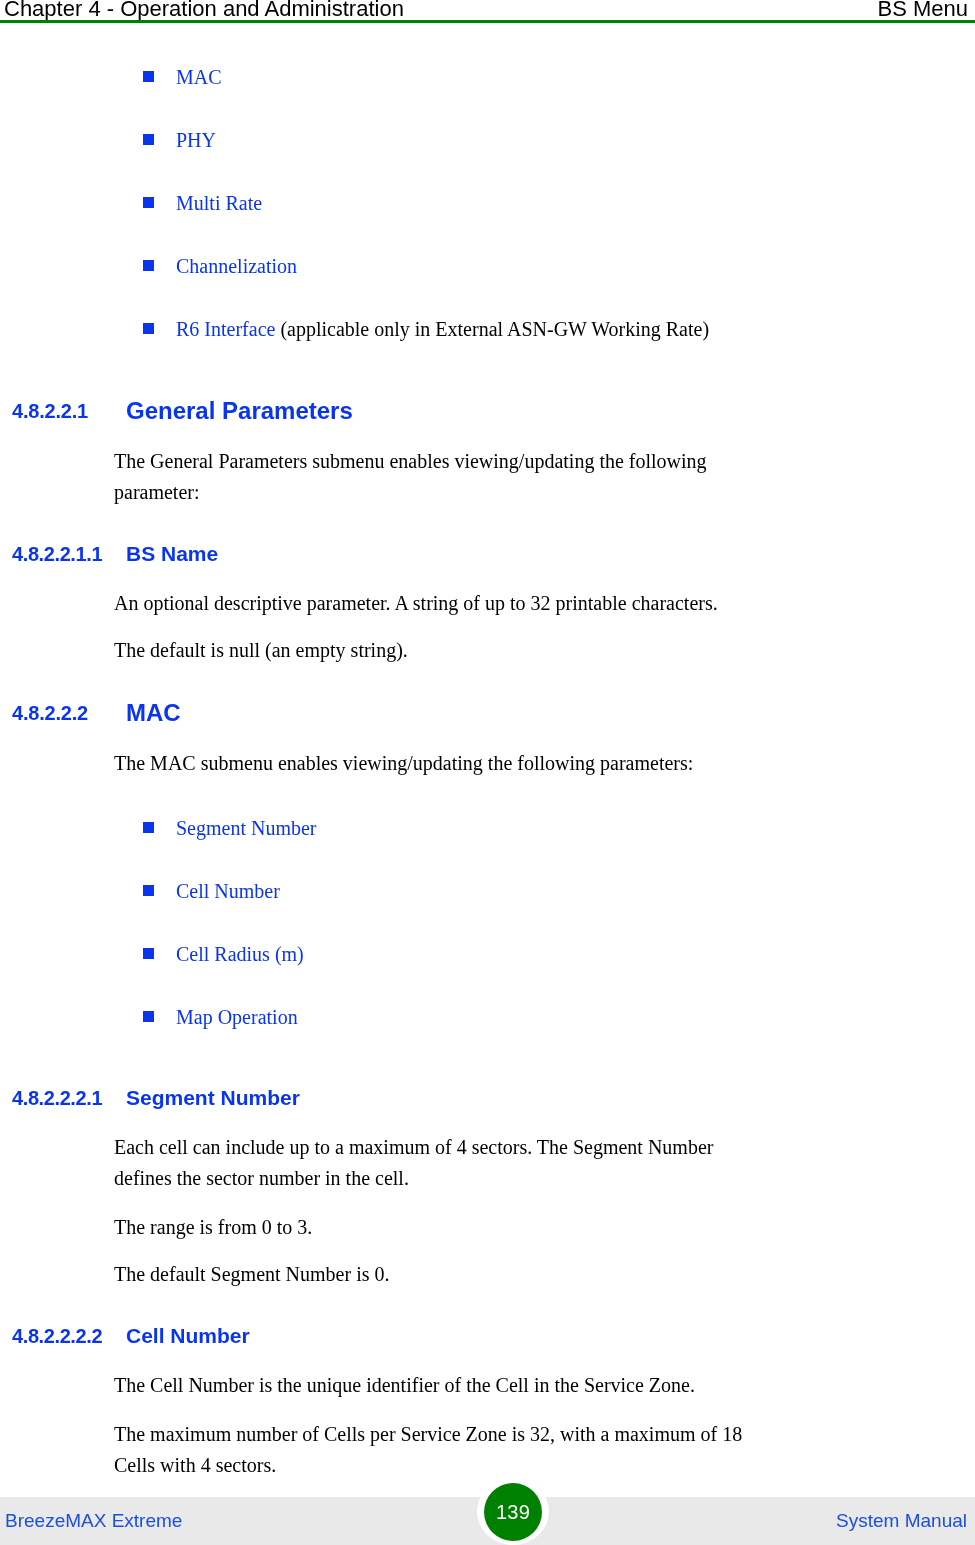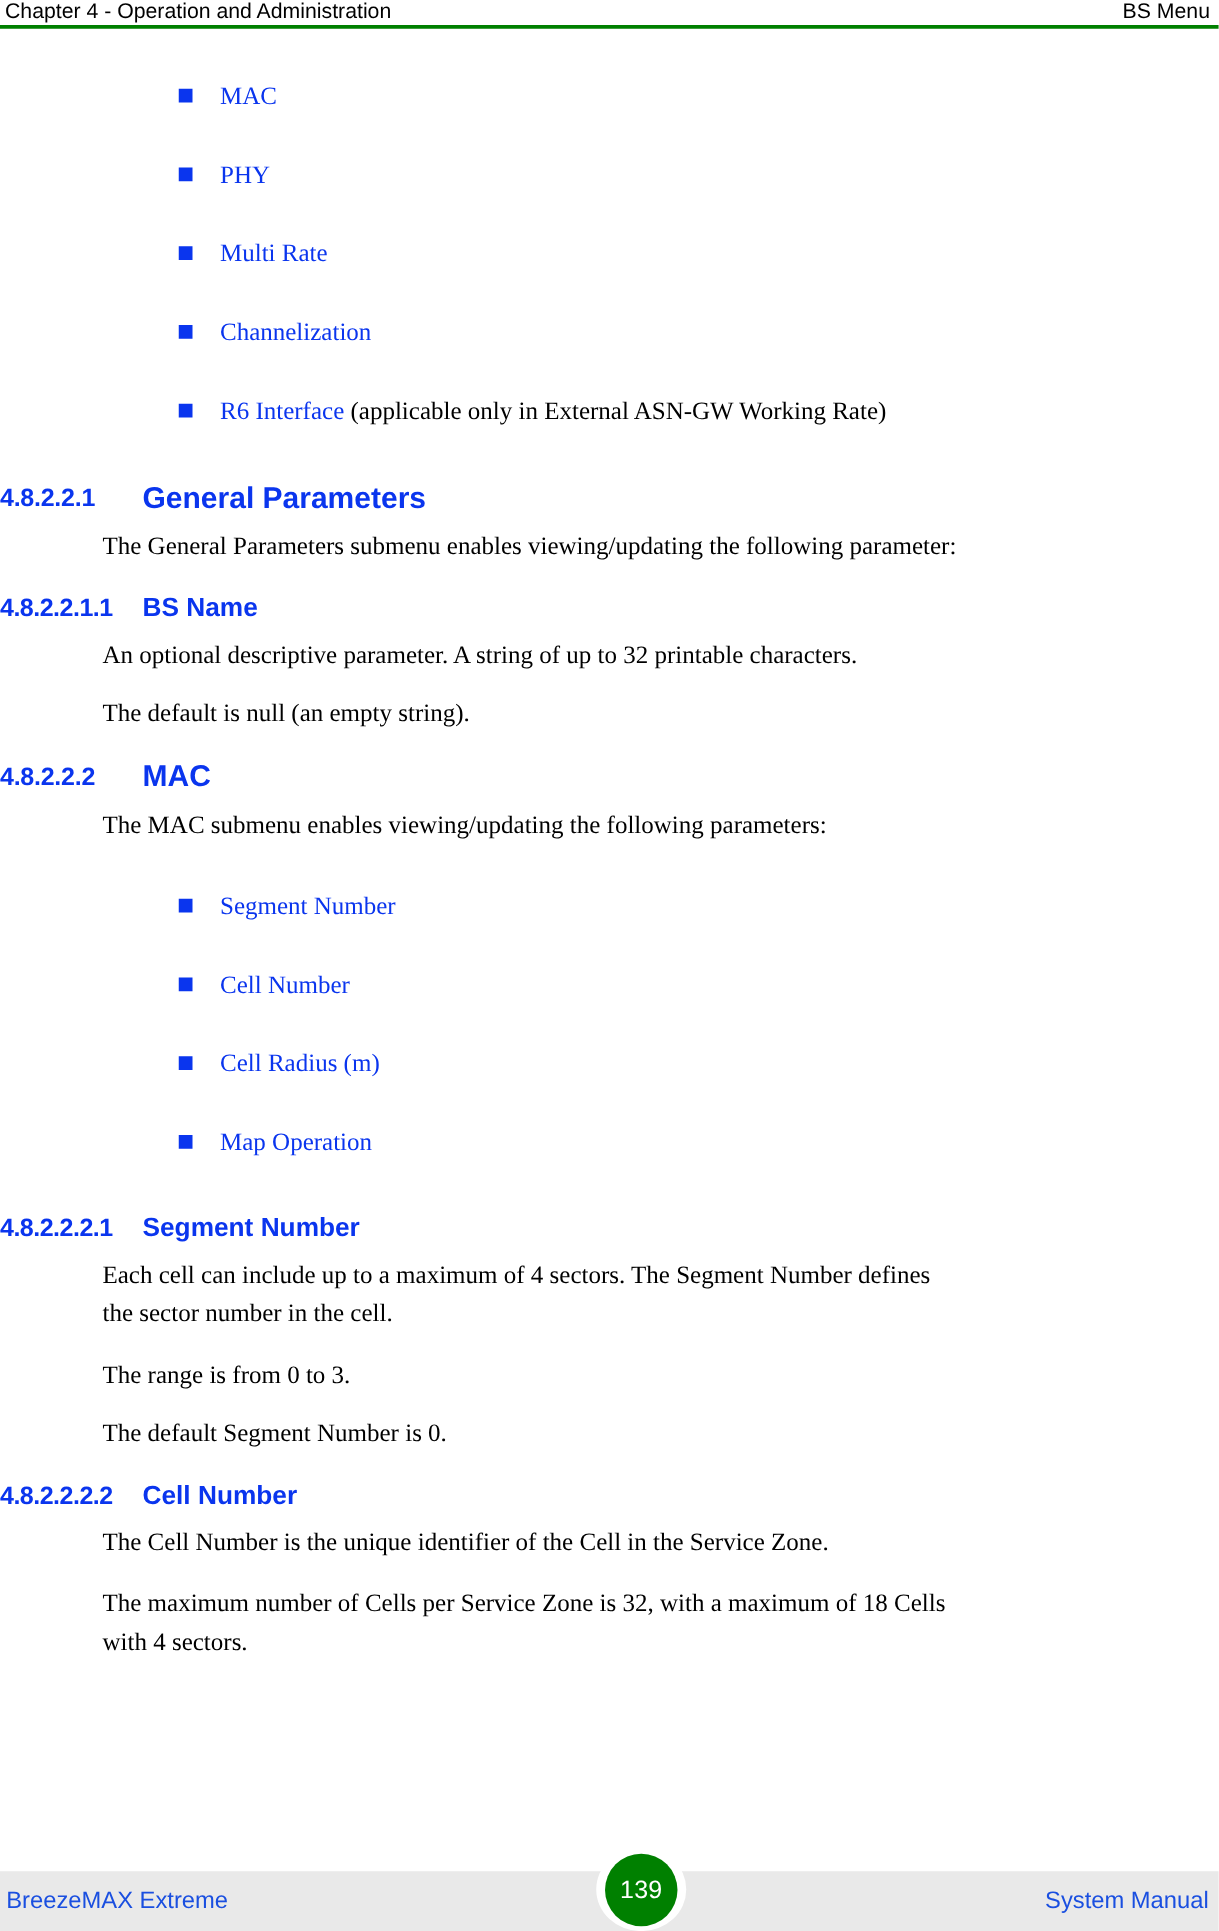--- a/index.html
+++ b/index.html
@@ -22,21 +22,21 @@
     top: 0;
     left: 0;
     width: 975px;
     height: 23px;
   }
   .page-header .hdr-left,
   .page-header .hdr-right {
     position: absolute;
     top: -1px;
     font-family: "Liberation Sans", "DejaVu Sans", sans-serif;
-    font-size: 17px;
+    font-size: 22px;
     line-height: 20px;
     color: #000000;
     white-space: nowrap;
   }
   .page-header .hdr-left  { left: 4px; }
   .page-header .hdr-right { right: 7px; text-align: right; }
   .header-rule {
     position: absolute;
     left: 0;
     top: 20px;
@@ -71,21 +71,21 @@
     height: 11px;
     background: #0A35EE;
   }
   .bullet-item .blk {
     color: #000000;
   }
 
   
   .sec-heading {
     position: relative;
-    margin: 0;
+    margin: 12px;
     padding-left: 114px;
     font-family: "Liberation Sans", "DejaVu Sans", sans-serif;
     font-weight: bold;
     color: #0A35EE;
     white-space: nowrap;
   }
   .sec-heading .num {
     position: absolute;
     left: 0;
     top: 0;
@@ -94,21 +94,21 @@
     color: #0A35EE;
   }
   .h-l4 { font-size: 24px; line-height: 30px; }
   .h-l4 .num { font-size: 20px; line-height: 30px; letter-spacing: -0.2px; }
   .h-l5 { font-size: 21px; line-height: 28px; }
   .h-l5 .num { font-size: 20px; line-height: 28px; letter-spacing: -0.4px; }
 
   
   .body-para {
     margin: 0;
-    padding-left: 82px;
+    padding-left: 114px;
     padding-right: 35px;
     font-size: 20px;
     line-height: 31px;
     color: #000000;
   }
   .sp-8  { height: 8px;  }
   .sp-16 { height: 16px; }
   .sp-18 { height: 18px; }
   .sp-20 { height: 20px; }
   .sp-36 { height: 36px; }

